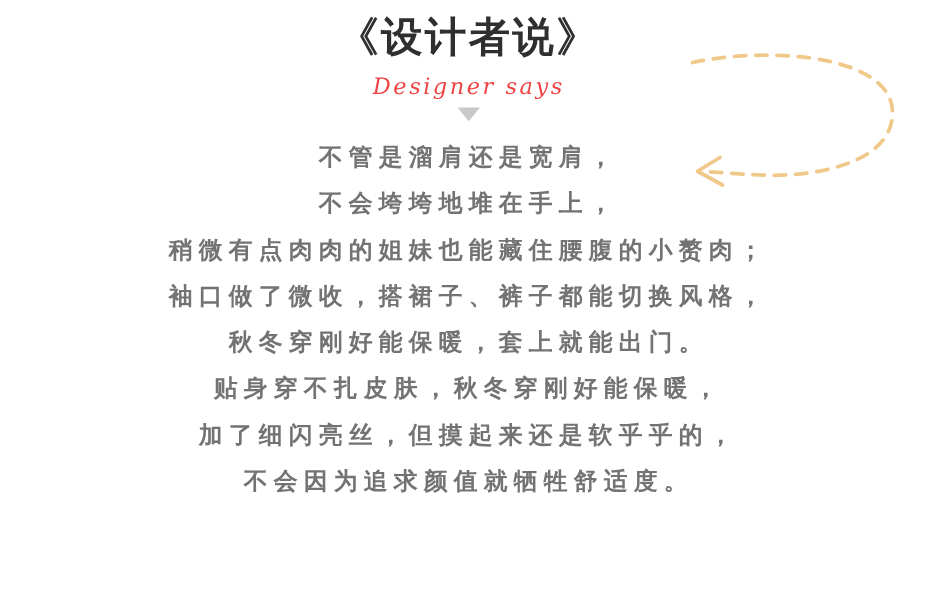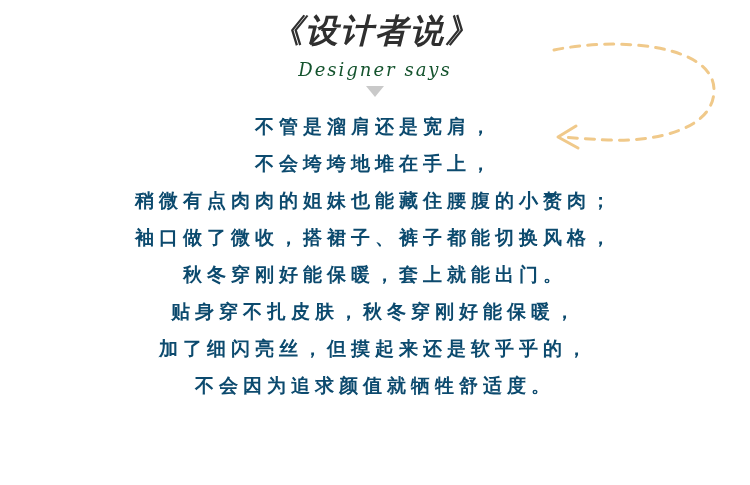--- a/index.html
+++ b/index.html
@@ -28,29 +28,28 @@
     width: 750px;
     text-align: center;
   }
   .main-title {
     font-family: "Liberation Serif", "DejaVu Serif", serif;
     font-size: 33px;
     font-weight: 700;
     letter-spacing: 2px;
     color: #2f2f2f;
     line-height: 1.3;
-    font-style: italic;
   }
   .sub-title {
     margin-top: 6px;
     font-family: "DejaVu Serif", "Liberation Serif", serif;
     font-style: italic;
     font-size: 18px;
     letter-spacing: 2px;
-    color: #14532d;
+    color: #ef4444;
   }
   .triangle-marker {
     margin: 6px auto 0 auto;
     width: 0;
     height: 0;
     border-left: 9px solid transparent;
     border-right: 9px solid transparent;
     border-top: 11px solid #c9c9c9;
   }
 
@@ -69,21 +68,21 @@
     position: absolute;
     top: 108px;
     left: 0;
     width: 750px;
     text-align: center;
   }
   .copy-line {
     font-family: "Liberation Sans", "DejaVu Sans", sans-serif;
     font-size: 19px;
     font-weight: 700;
-    color: #0c4a6e;
+    color: #737373;
     letter-spacing: 5px;
     line-height: 37px;
     white-space: nowrap;
   }
 </style>
 </head>
 <body>
 
 <div class="page">
 

